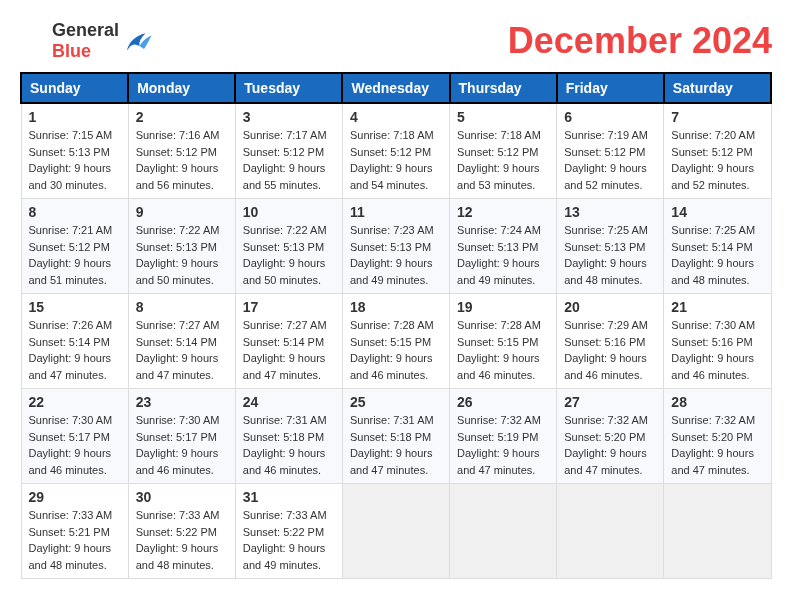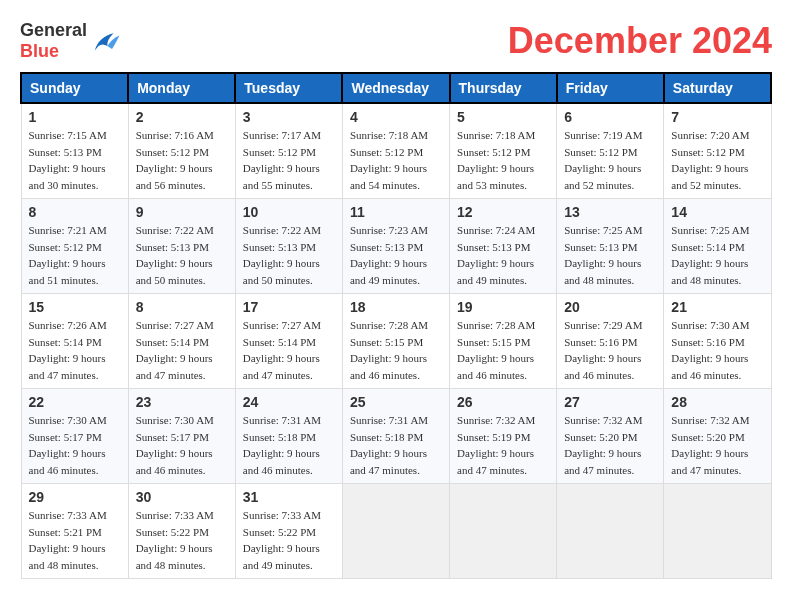--- a/index.html
+++ b/index.html
@@ -8,20 +8,21 @@
       background: #fff;
       width: 792px;
       min-height: 612px;
       padding: 20px;
     }
     .header {
       display: flex;
       justify-content: space-between;
       align-items: flex-start;
       margin-bottom: 10px;
+      margin-left: 32px;
     }
     .logo {
       display: flex;
       align-items: center;
       gap: 4px;
     }
     .logo-text-general { font-size: 18px; font-weight: bold; color: #333; }
     .logo-text-blue { font-size: 18px; font-weight: bold; color: #ef4444; }
     .logo-bird {
       width: 30px;
@@ -44,21 +45,21 @@
       padding: 5px 7px;
       border: 1px solid #ddd;
       width: 14.28%;
       font-size: 11px;
       color: #333;
       background: #fff;
       min-height: 80px;
     }
     .calendar tr:nth-child(even) td { background: #f7f9fc; }
     .day-number { font-size: 14px; font-weight: bold; display: block; margin-bottom: 2px; }
-    .day-info { line-height: 1.5; font-family: Liberation Serif, serif; }
+    .day-info { line-height: 1.5; }
     .empty-cell { background: #f0f0f0 !important; }
   </style>
 </head>
 <body>
 
 <div class="header">
   <div class="logo">
     <div>
       <span class="logo-text-general">General</span><br>
       <span class="logo-text-blue">Blue</span>

